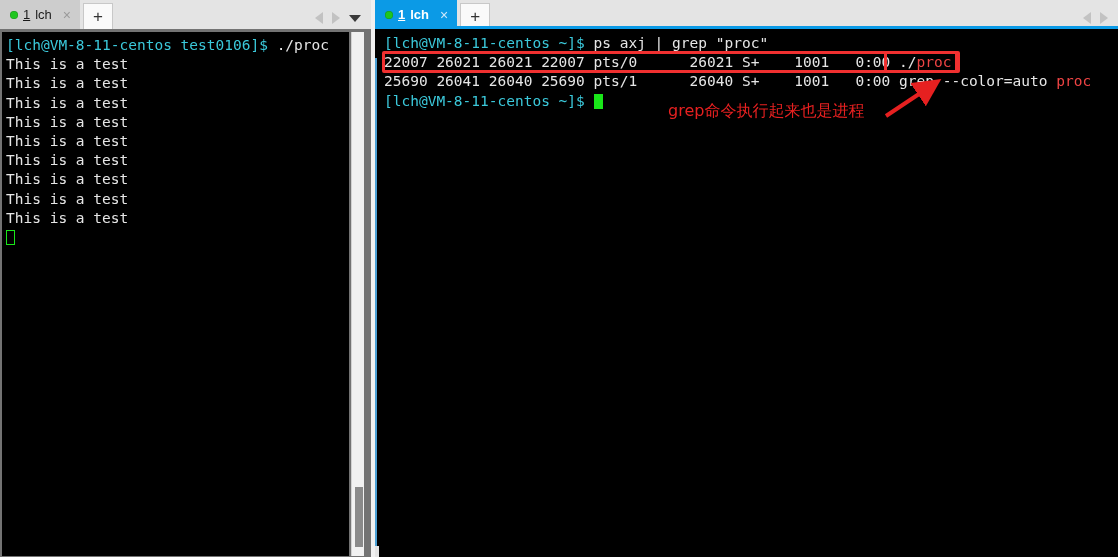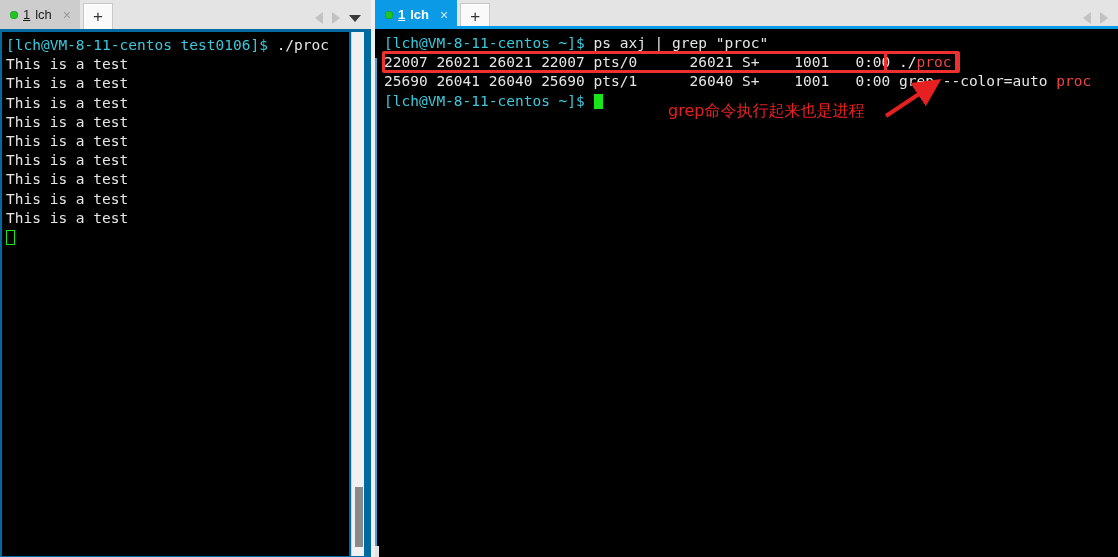--- a/index.html
+++ b/index.html
@@ -93,21 +93,21 @@
   
   .active-underline {
     position: absolute;
     left: 0; right: 0; bottom: 0;
     height: 3px;
     background: #0b9ae6;
   }
 
   
   .term-outer { position: relative; }
-  .window.left  .term-outer { height: 528px; padding: 3px 0 0 0; background: #0369a1; }
+  .window.left  .term-outer { height: 528px; padding: 3px 0 0 0; background: #737373; }
   .window.right .term-outer { height: 517px; background: #000; }
 
   .term {
     position: absolute;
     background: #000000;
     font-family: "DejaVu Sans Mono", "Liberation Mono", monospace;
     font-size: 14.5px;
     line-height: 19.2px;
     color: #d8d8d8;
     white-space: pre;

